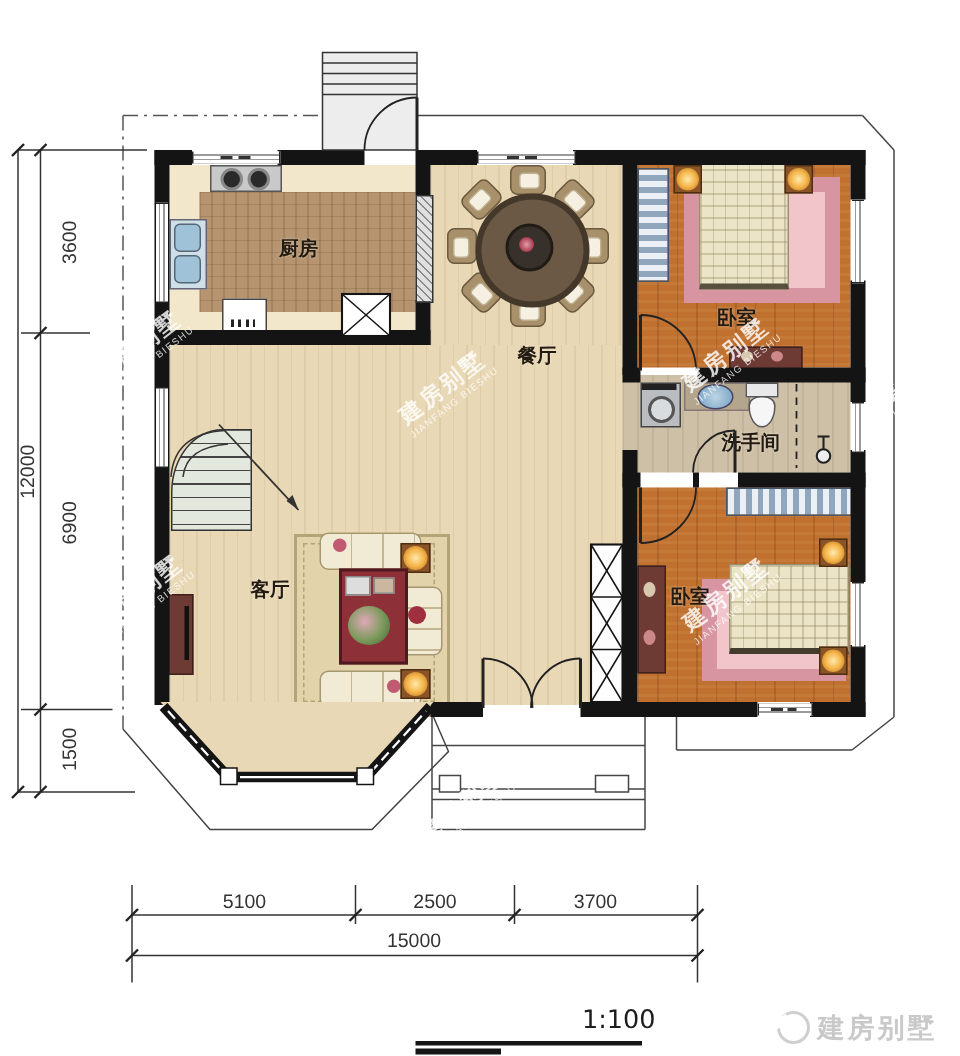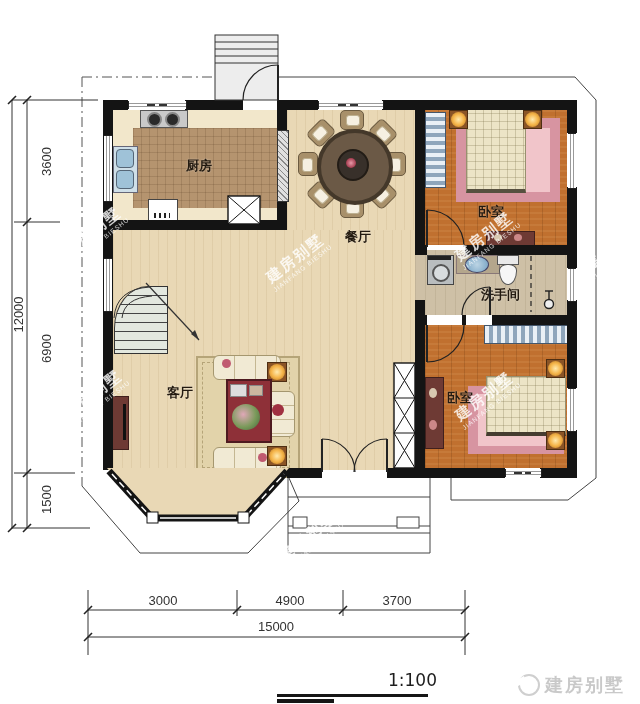--- a/index.html
+++ b/index.html
@@ -194,22 +194,22 @@
   <div class="label" style="left:345px;top:230px;">餐厅</div>
   <div class="label" style="left:167px;top:386px;">客厅</div>
   <div class="label" style="left:478px;top:205px;">卧室</div>
   <div class="label" style="left:481px;top:288px;">洗手间</div>
   <div class="label" style="left:447px;top:391px;">卧室</div>
 
   <div class="dimtxt rot" style="left:16px;top:155px;">3600</div>
   <div class="dimtxt rot" style="left:16px;top:342px;">6900</div>
   <div class="dimtxt rot" style="left:16px;top:493px;">1500</div>
   <div class="dimtxt rot" style="left:-12px;top:308px;">12000</div>
-  <div class="dimtxt" style="left:133px;top:594px;">3000</div>
-  <div class="dimtxt" style="left:260px;top:594px;">4900</div>
+  <div class="dimtxt" style="left:133px;top:594px;">5100</div>
+  <div class="dimtxt" style="left:260px;top:594px;">2500</div>
   <div class="dimtxt" style="left:367px;top:594px;">3700</div>
   <div class="dimtxt" style="left:246px;top:620px;">15000</div>
 
   <div class="title-scale" style="left:388px;top:670px;">1:100</div>
   <div class="tline" style="left:277px;top:694px;width:151px;height:3px;"></div>
   <div class="tline" style="left:277px;top:699px;width:57px;height:4px;"></div>
   <div class="logo-ic" style="left:518px;top:674px;"></div>
   <div class="logo-txt" style="left:545px;top:673px;">建房别墅</div>
 
   <svg width="640" height="704" viewBox="0 0 640 704" style="position:absolute;left:0;top:0;pointer-events:none;">

